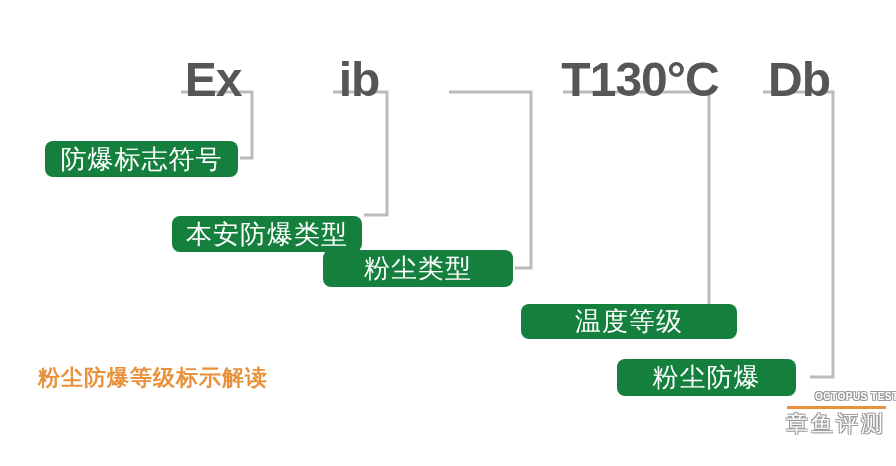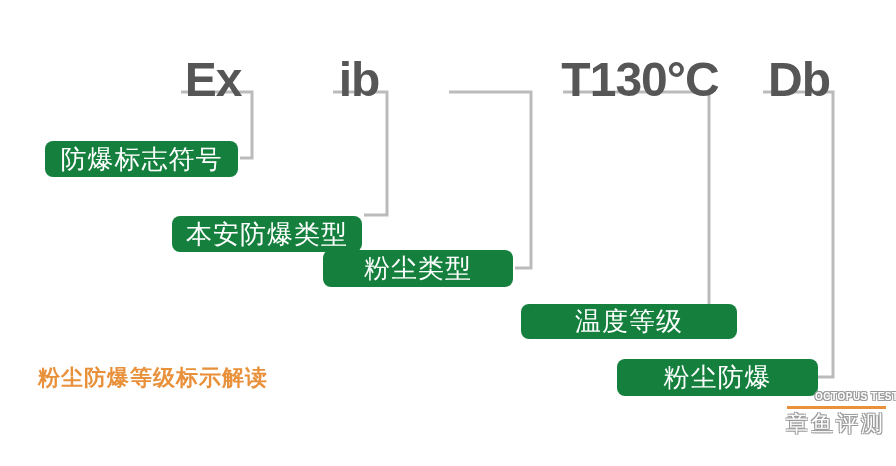--- a/index.html
+++ b/index.html
@@ -57,21 +57,21 @@
     display: flex;
     align-items: center;
     justify-content: center;
     white-space: nowrap;
     letter-spacing: 1px;
   }
   .tag-1 { left: 45px;  top: 141px; width: 193px; height: 36px; }
   .tag-2 { left: 172px; top: 197px; width: 190px; height: 36px; margin-top: 19px; }
   .tag-3 { left: 323px; top: 250px; width: 190px; height: 37px; }
   .tag-4 { left: 521px; top: 304px; width: 216px; height: 35px; }
-  .tag-5 { left: 617px; top: 359px; width: 201px; height: 37px; }
+  .tag-5 { left: 617px; top: 359px; width: 179px; height: 37px; }
 
   
   .page-title {
     position: absolute;
     left: 38px;
     top: 360px;
     font-size: 22px;
     line-height: 36px;
     font-weight: bold;
     color: #E8913A;

